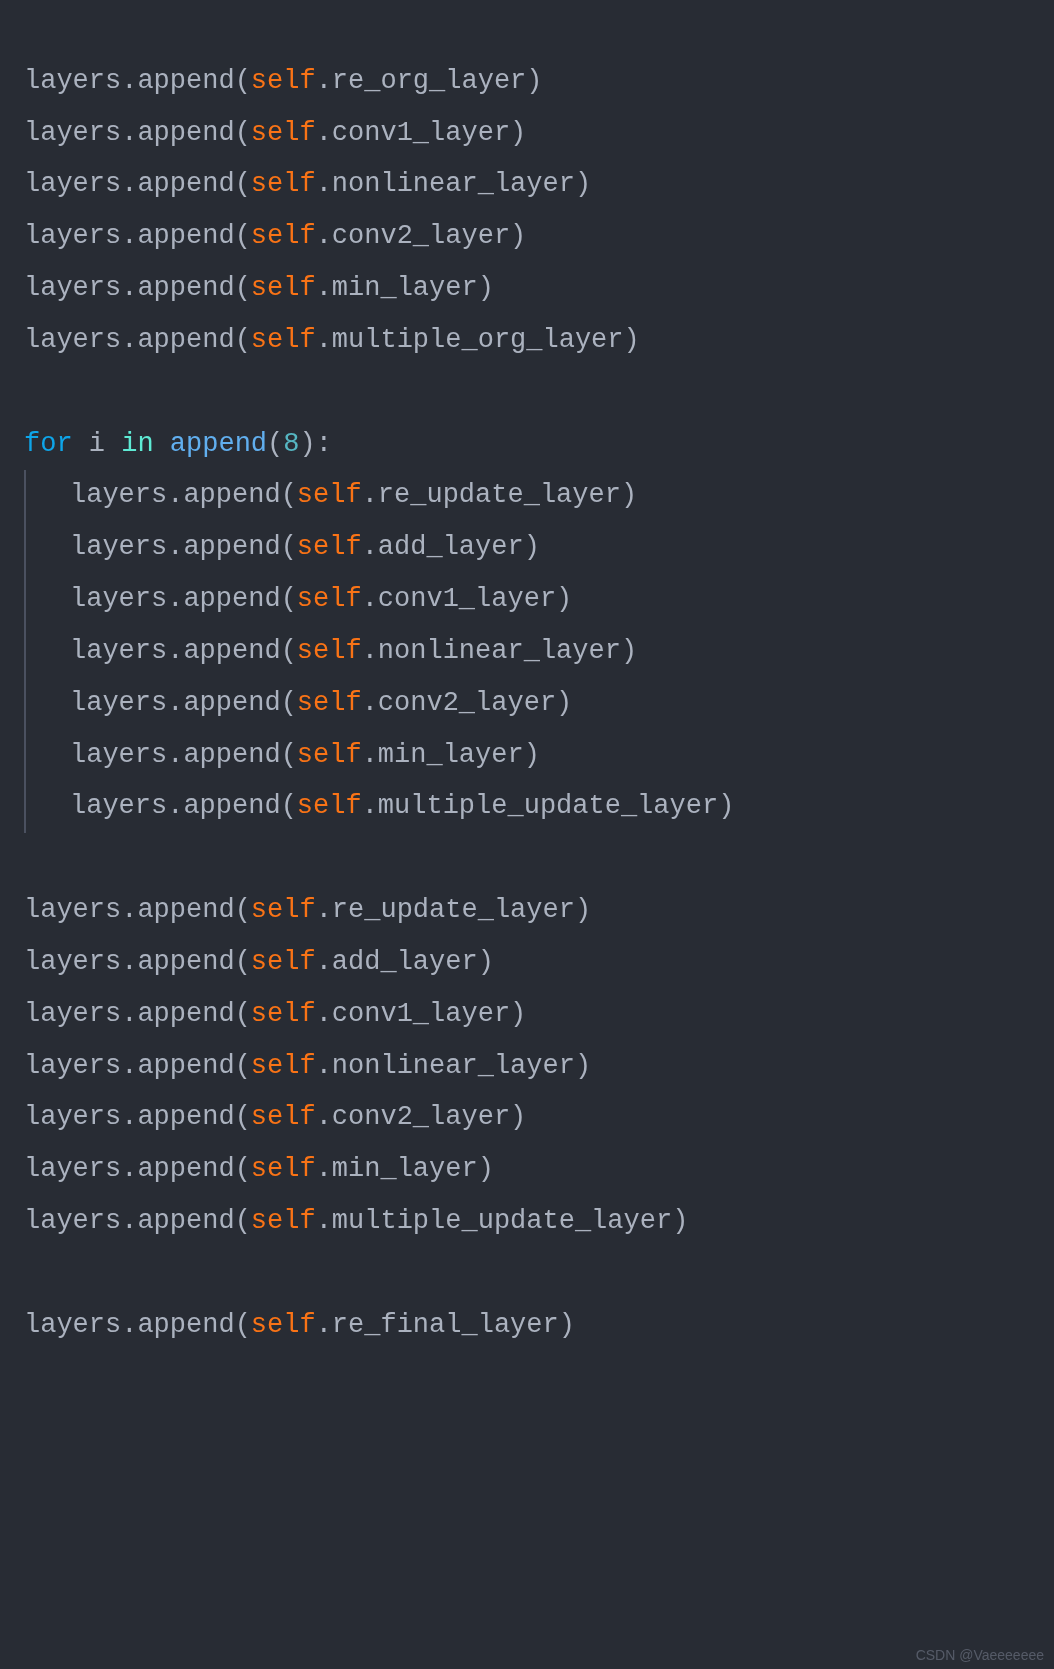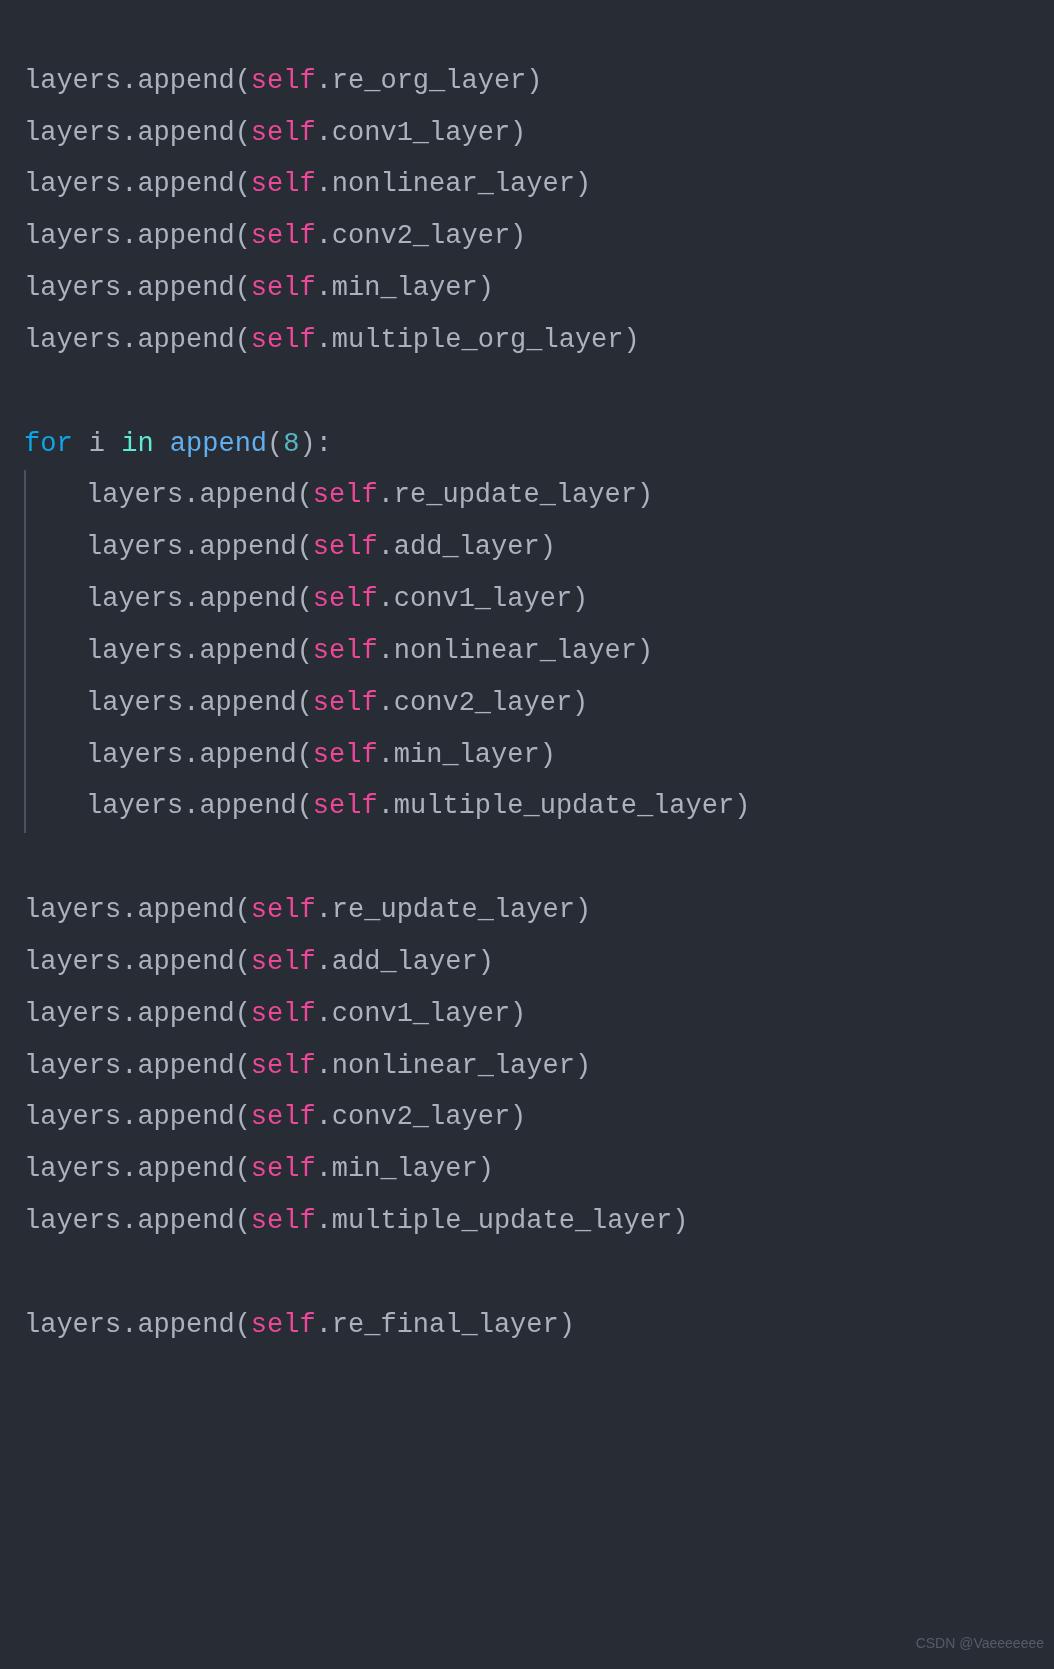--- a/index.html
+++ b/index.html
@@ -13,36 +13,36 @@
   .code-area {
     font-family: "SFMono-Regular", Consolas, "Liberation Mono", Menlo, monospace;
     font-size: 27px;
     line-height: 1.92;
     color: #abb2bf;
     white-space: pre;
     padding: 4px 0 0 24px;
   }
   .tok-ident { color: #abb2bf; }
   .tok-punc  { color: #abb2bf; }
-  .tok-self  { color: #ec4899; font-family: Liberation Mono, monospace; }
+  .tok-self  { color: #f97316; font-family: Liberation Mono, monospace; }
   .tok-in    { color: #5eead4; }
   .tok-func  { color: #61afef; }
   .tok-num   { color: #56b6c2; }
   .kw-for    { color: #0ea5e9; }
 
   .indent-1 {
     display: inline-block;
     border-left: 2px solid #4b5160;
-    padding-left: 60px;
+    padding-left: 44px;
     margin-left: 0px;
   }
   .watermark {
     position: absolute;
     right: 10px;
-    bottom: 18px;
+    bottom: 6px;
     font-family: sans-serif;
     font-size: 14px;
     color: #7a8191;
     opacity: 0.55;
   }
 </style>
 </head>
 <body>
 
 <div class="code-area">

